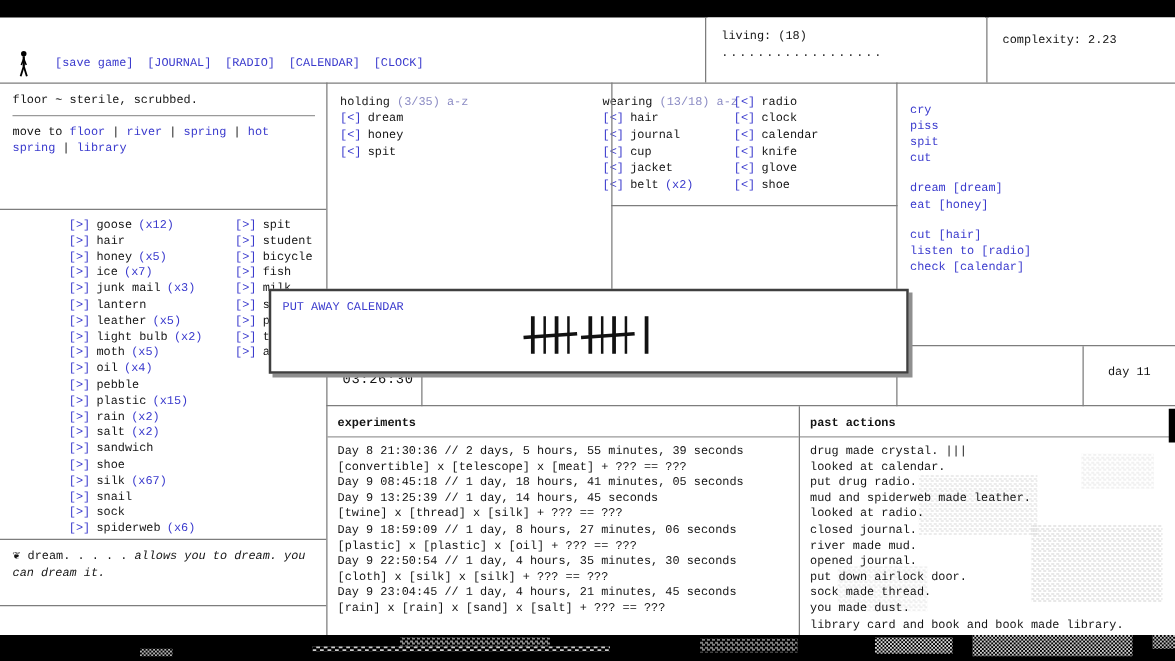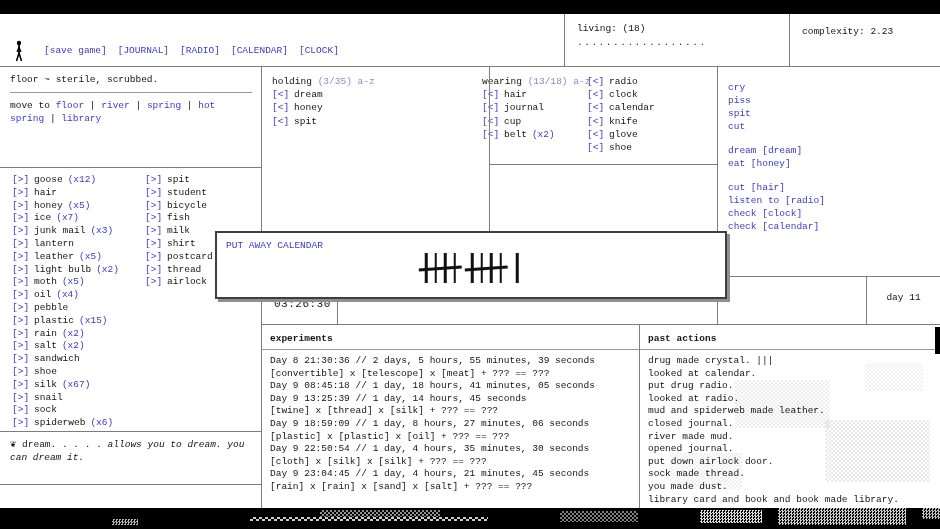--- a/index.html
+++ b/index.html
@@ -29,21 +29,21 @@
   
   #floor-panel{left:0;top:66px;width:261px;height:101px;padding:8px 9px 0 10px;}
   #floor-hr{border:0;border-top:1px solid #9a9a9a;margin:7px 0 6px 0;}
   #move-to{line-height:13px;}
 
   
   #inv-panel{left:0;top:168px;width:261px;height:263px;}
   .inv-col{position:absolute;top:6px;}
   #inv-col1{left:12px;}
   #inv-col2{left:145px;}
-  .ivr{line-height:12.8px;white-space:nowrap;}
+  .ivr{line-height:12.8px;white-space:nowrap;margin-left:43px;}
   .glyph{color:#3a3acd;margin-right:5px;}
   .cnt{color:#3a3acd;margin-left:5px;}
 
   
   #iteminfo{left:0;top:432px;width:261px;height:52px;padding:7px 8px 0 10px;line-height:12.5px;}
   #iteminfo .icon{font-size:10px;margin-right:6px;}
 
   
   #holding-panel{left:262px;top:66px;width:227px;height:230px;padding:9px 0 0 10px;}
   .hrow{line-height:13.2px;white-space:nowrap;}
@@ -200,20 +200,21 @@
 
 <div id="wearing-panel" class="panel">
   <div class="hrow">
     <span class="bold">wearing</span>
     <span class="m">(13/18)</span>
     <span class="m">a-z</span>
   </div>
   <div class="hrow"><span class="glyph">[&lt;]</span><span>hair</span></div>
   <div class="hrow"><span class="glyph">[&lt;]</span><span>journal</span></div>
   <div class="hrow"><span class="glyph">[&lt;]</span><span>cup</span></div>
+  <div class="hrow"><span class="glyph">[&lt;]</span><span>jacket</span></div>
   <div class="hrow"><span class="glyph">[&lt;]</span><span>belt</span><span class="cnt">(x2)</span></div>
   <div id="wearing-col2">
     <div class="hrow"><span class="glyph">[&lt;]</span><span>radio</span></div>
     <div class="hrow"><span class="glyph">[&lt;]</span><span>clock</span></div>
     <div class="hrow"><span class="glyph">[&lt;]</span><span>calendar</span></div>
     <div class="hrow"><span class="glyph">[&lt;]</span><span>knife</span></div>
     <div class="hrow"><span class="glyph">[&lt;]</span><span>glove</span></div>
     <div class="hrow"><span class="glyph">[&lt;]</span><span>shoe</span></div>
   </div>
 </div>
@@ -222,21 +223,20 @@
   <div class="arow link">cry</div>
   <div class="arow link">piss</div>
   <div class="arow link">spit</div>
   <div class="arow link">cut</div>
   <div class="agap"></div>
   <div class="arow link">dream [dream]</div>
   <div class="arow link">eat [honey]</div>
   <div class="agap"></div>
   <div class="arow link">cut [hair]</div>
   <div class="arow link">listen to [radio]</div>
-  <div class="arow link">check [clock]</div>
   <div class="arow link">check [calendar]</div>
 </div>
 
 <div id="clock-cell" class="panel">
   <span>03:26:30</span>
 </div>
 <div id="day-cell" class="panel">
   <span>day 11</span>
 </div>
 
@@ -264,22 +264,22 @@
   <div class="noise" style="left:30px;top:128px;width:72px;height:36px;opacity:.13;"></div>
   <div class="noise" style="left:225px;top:38px;width:58px;height:28px;opacity:.12;"></div>
   <div style="position:relative;z-index:2;">
     <div class="log-title">past actions</div>
     <hr class="log-hr">
   </div>
   <div id="pa-body">
     <div class="pline">drug made crystal. |||</div>
     <div class="pline">looked at calendar.</div>
     <div class="pline">put drug radio.</div>
+    <div class="pline bold">mud and spiderweb made leather.</div>
     <div class="pline">looked at radio.</div>
-    <div class="pline bold">mud and spiderweb made leather.</div>
     <div class="pline">closed journal.</div>
     <div class="pline">river made mud.</div>
     <div class="pline">opened journal.</div>
     <div class="pline">put down airlock door.</div>
     <div class="pline">sock made thread.</div>
     <div class="pline">you made dust.</div>
     <div class="pline bold">library card and book and book made library.</div>
   </div>
   <div id="pa-scroll"></div>
 </div>

